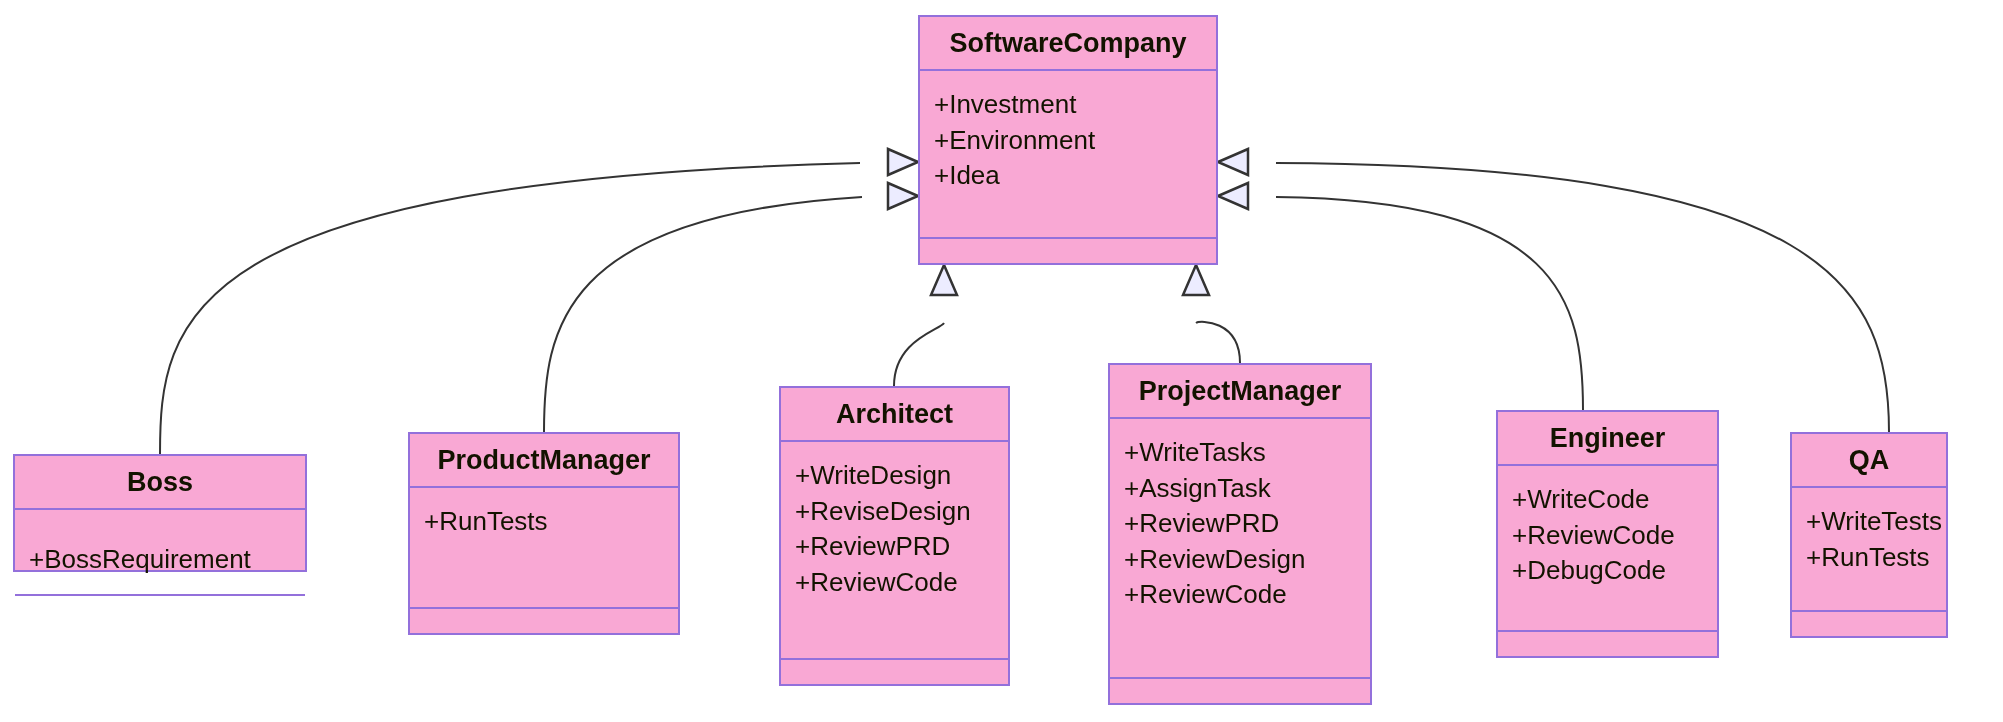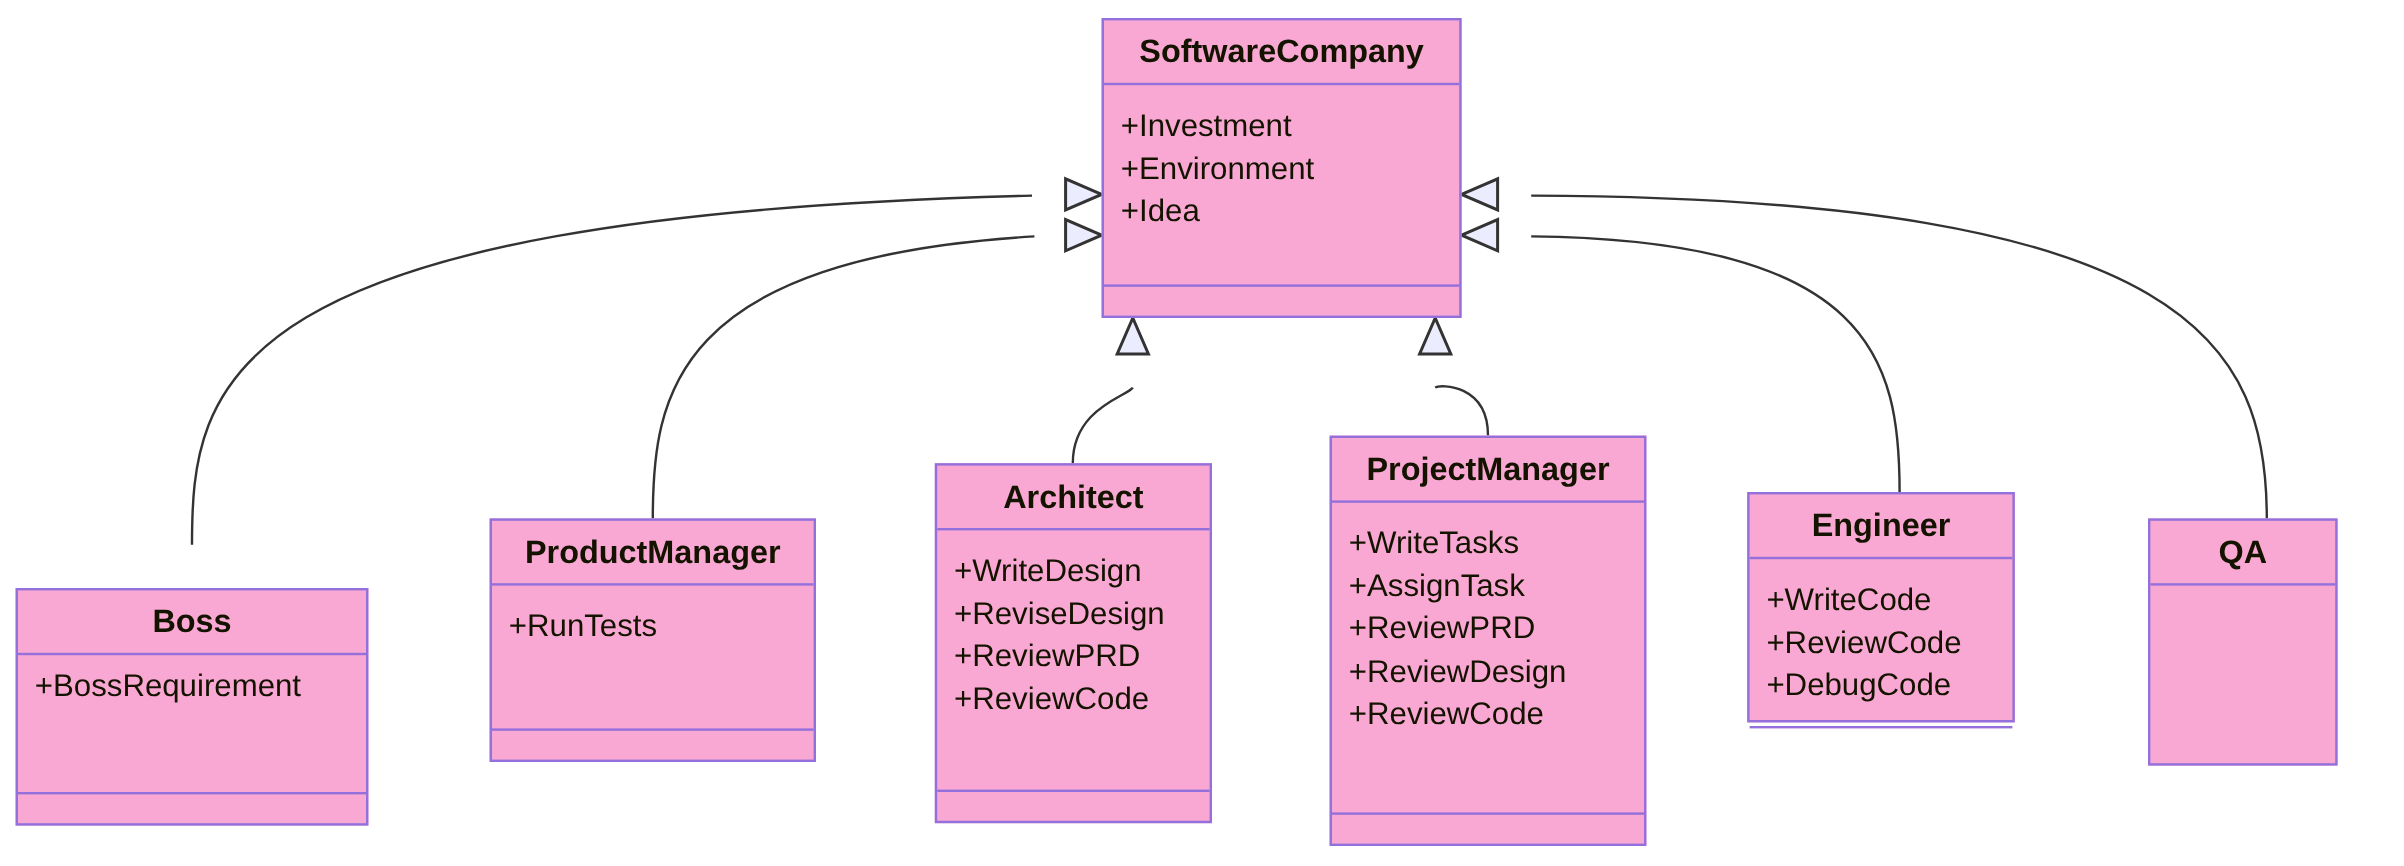--- a/index.html
+++ b/index.html
@@ -48,21 +48,21 @@
   .uml-attrs {
     box-sizing: border-box;
     flex: 1 1 auto;
     border-bottom: 2px solid #9370db;
     padding: 16px 14px 16px 14px;
     display: flex;
     flex-direction: column;
     justify-content: flex-start;
   }
   .uml-attrs.empty-pad {
-    padding-top: 8px;
+    padding-top: 32px;
   }
   .uml-attr {
     font-size: 26px;
     color: #131300;
     line-height: 1.37;
     white-space: nowrap;
   }
   .uml-methods {
     box-sizing: border-box;
     height: 24px;
@@ -102,21 +102,21 @@
   <div id="nodes">
       <div class="uml-node" style="left: 918px; top: 15px; width: 300px; height: 250px;">
         <div class="uml-title">SoftwareCompany</div>
         <div class="uml-attrs">
           <div class="uml-attr">+Investment</div>
           <div class="uml-attr">+Environment</div>
           <div class="uml-attr">+Idea</div>
         </div>
         <div class="uml-methods"></div>
       </div>
-      <div class="uml-node" style="left: 13px; top: 454px; width: 294px; height: 198px; margin-top: 36px;">
+      <div class="uml-node" style="left: 13px; top: 454px; width: 294px; height: 118px;">
         <div class="uml-title">Boss</div>
         <div class="uml-attrs empty-pad">
           <div class="uml-attr">+BossRequirement</div>
         </div>
         <div class="uml-methods"></div>
       </div>
       <div class="uml-node" style="left: 408px; top: 432px; width: 272px; height: 203px;">
         <div class="uml-title">ProductManager</div>
         <div class="uml-attrs">
           <div class="uml-attr">+RunTests</div>
@@ -137,27 +137,31 @@
         <div class="uml-title">ProjectManager</div>
         <div class="uml-attrs">
           <div class="uml-attr">+WriteTasks</div>
           <div class="uml-attr">+AssignTask</div>
           <div class="uml-attr">+ReviewPRD</div>
           <div class="uml-attr">+ReviewDesign</div>
           <div class="uml-attr">+ReviewCode</div>
         </div>
         <div class="uml-methods"></div>
       </div>
-      <div class="uml-node" style="left: 1456px; top: 410px; width: 223px; height: 192px;">
+      <div class="uml-node" style="left: 1496px; top: 410px; width: 223px; height: 248px;">
         <div class="uml-title">Engineer</div>
         <div class="uml-attrs">
           <div class="uml-attr">+WriteCode</div>
           <div class="uml-attr">+ReviewCode</div>
           <div class="uml-attr">+DebugCode</div>
         </div>
         <div class="uml-methods"></div>
       </div>
       <div class="uml-node" style="left: 1790px; top: 432px; width: 158px; height: 206px;">
         <div class="uml-title">QA</div>
+        <div class="uml-attrs">
+          <div class="uml-attr">+WriteTests</div>
+          <div class="uml-attr">+RunTests</div>
+        </div>
         <div class="uml-methods"></div>
       </div>
     </div>
 </div>
 
 </body></html>

